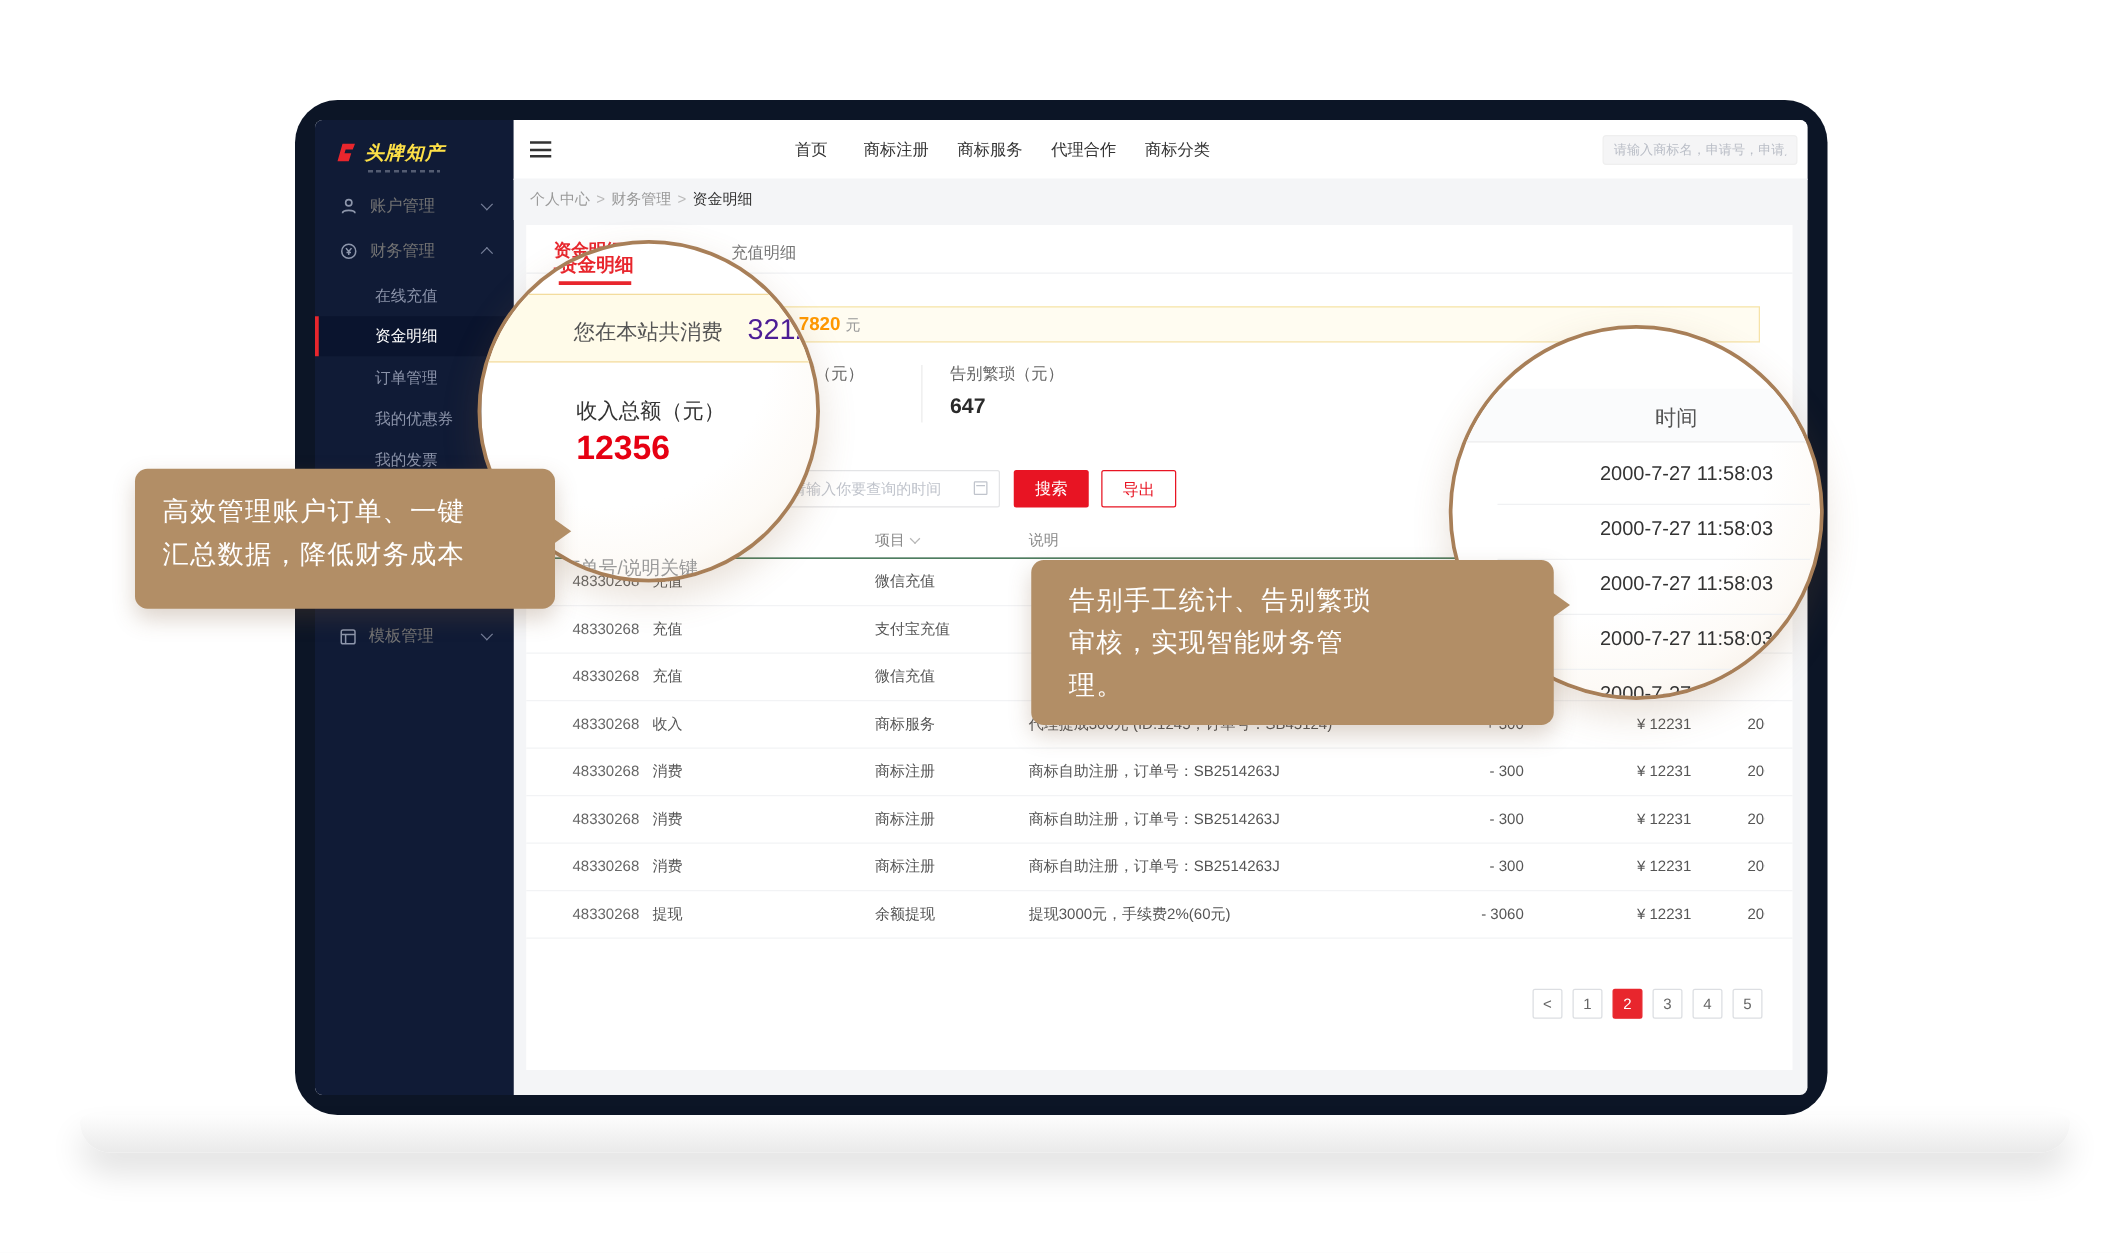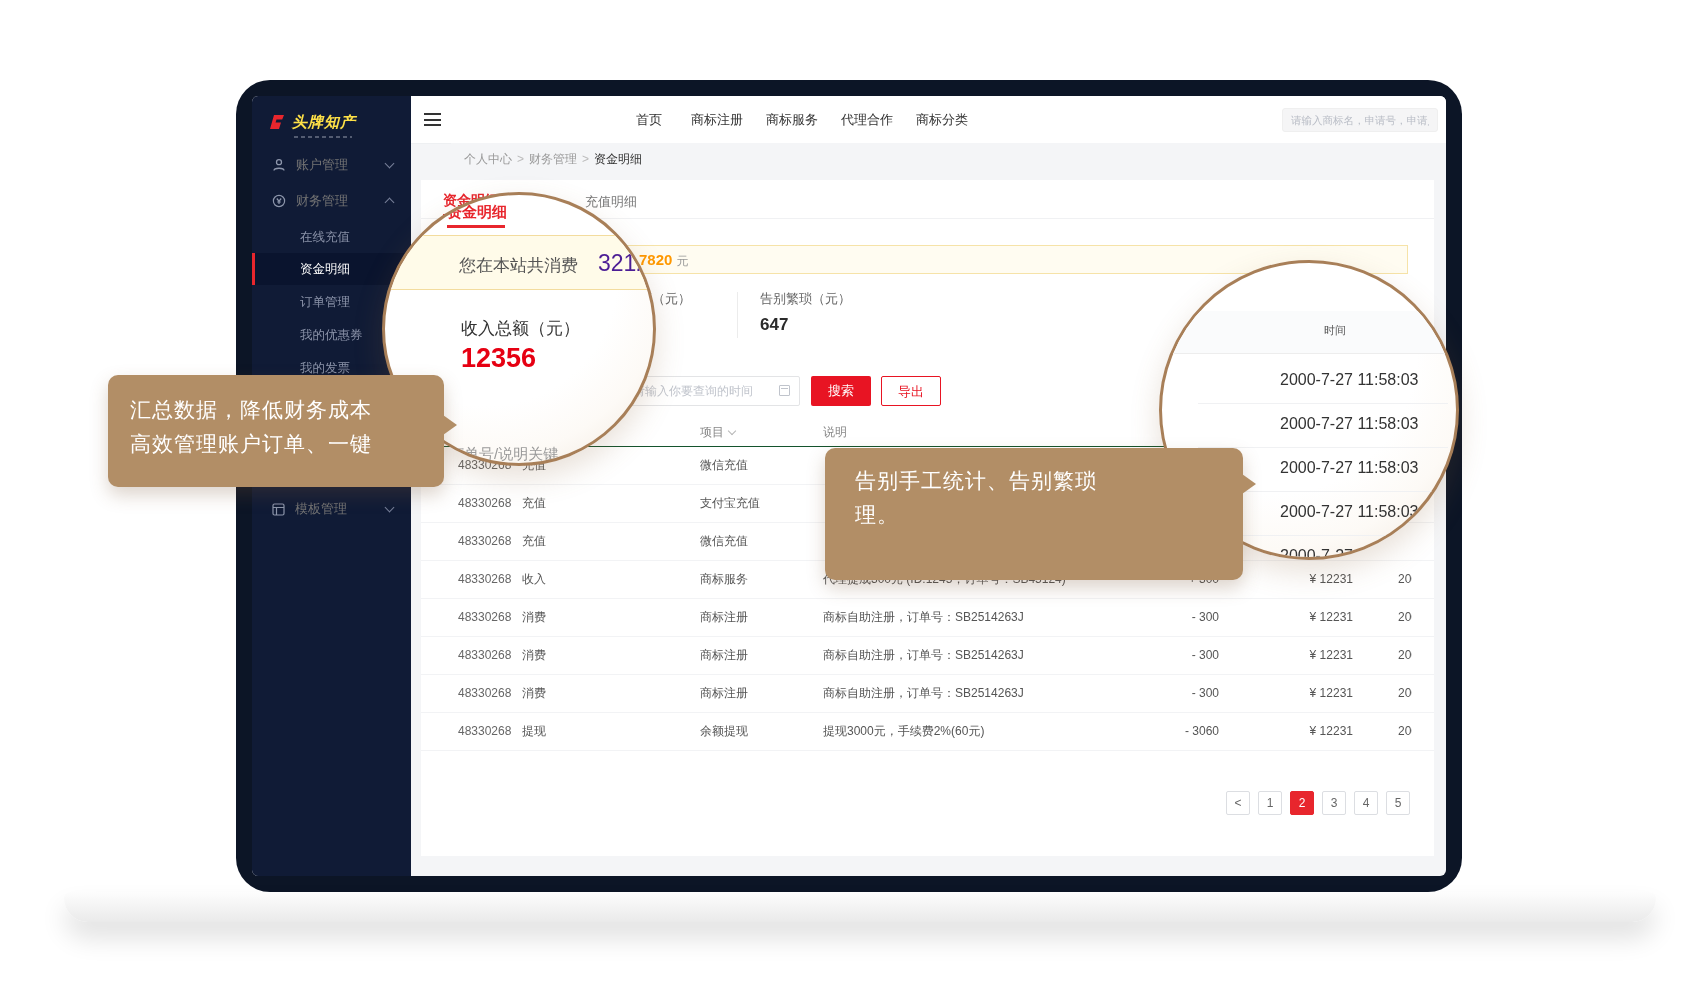--- a/index.html
+++ b/index.html
@@ -27,21 +27,21 @@
   .side-sub.active{background:#0a142e;color:#fff;border-left:3px solid #e8262d;padding-left:45px;}
   
   .topnav{position:absolute;left:159px;top:0;width:1035px;height:47px;background:#fff;border-bottom:1px solid #eef0f2;}
   .burger{position:absolute;left:13px;top:17px;width:17px;height:13px;cursor:pointer;}
   .burger i{display:block;height:2px;background:#333;margin-bottom:3.5px;}
   .nav-item{position:absolute;top:0;height:47px;line-height:47px;font-size:13px;color:#333;cursor:pointer;}
   .nav-search{position:absolute;right:8px;top:12px;width:156px;height:24px;background:#f5f5f6;border:1px solid #efefef;
               border-radius:3px;font-size:10.5px;color:#b9bdc6;padding:0 8px;box-sizing:border-box;}
   .nav-search::placeholder{color:#b9bdc6;}
   .crumbbar{position:absolute;left:159px;top:47px;width:1035px;height:33px;background:#f4f5f7;
-            line-height:33px;font-size:12px;color:#999;padding-left:13px;box-sizing:border-box;margin-left:40px;}
+            line-height:33px;font-size:12px;color:#999;padding-left:13px;box-sizing:border-box;}
   .crumb-cur{color:#333;}
   .crumb-sep{margin:0 5px;color:#bbb;}
   
   .card{position:absolute;left:169px;top:84px;width:1013px;height:676px;background:#fff;}
   .tab{position:absolute;top:12px;font-size:14px;}
   .tab.on{left:22px;color:#e8262d;font-weight:bold;}
   .tab.on::after{content:"";position:absolute;left:0;top:22px;width:56px;height:3px;background:#e8262d;}
   .tab.off{left:164px;color:#777;font-size:13px;top:13px;}
   .tabline{position:absolute;left:0;top:38px;width:100%;height:1px;background:#f0f1f3;}
   .banner{position:absolute;left:22px;top:65px;width:965px;height:29px;background:#fffcf1;border:1px solid #f6e3a8;box-sizing:border-box;}
@@ -87,21 +87,21 @@
   .circle2{left:1159px;top:260px;width:300px;height:300px;}
   .m-tab{position:absolute;left:62px;top:8px;font-size:15px;font-weight:bold;color:#e8262d;}
   .m-tab::after{content:"";position:absolute;left:0;top:22px;width:58px;height:3px;background:#e8262d;}
   .m-banner{position:absolute;left:0;top:40px;width:100%;height:53px;background:#fffbe9;border-top:1px solid #f3dc9e;border-bottom:1px solid #f3dc9e;}
   .m-banner-text{position:absolute;left:74px;top:14px;font-size:17px;color:#555;white-space:nowrap;}
   .m-banner-amt{font-size:23px;font-weight:normal;color:#4c1d95;margin-left:20px;}
   .m-stat-label{position:absolute;left:76px;top:122px;font-size:17px;color:#333;}
   .m-stat-value{position:absolute;left:76px;top:148px;font-size:27px;font-weight:bold;color:#e60012;}
   .m-thead{position:absolute;left:64px;top:250px;font-size:15px;color:#999;white-space:nowrap;}
   .m2-band{position:absolute;left:0;top:48px;width:100%;height:42px;background:#fafbfc;border-bottom:1px solid #ededed;}
-  .m2-title{position:absolute;left:162px;top:12px;font-size:11px;color:#555;}
+  .m2-title{position:absolute;left:162px;top:12px;font-size:17px;color:#555;}
   .m2-row{position:absolute;left:118px;font-size:16px;color:#333;white-space:nowrap;}
   .m2-line{position:absolute;left:36px;width:250px;height:1px;background:#f0f1f3;}
   
   .callout{position:absolute;background:#b28e66;border-radius:10px;z-index:50;color:#fff;box-shadow:0 8px 18px rgba(120,85,50,.25);}
   .callout .arrow{position:absolute;right:-13px;width:0;height:0;border-top:10px solid transparent;border-bottom:10px solid transparent;border-left:14px solid #b28e66;}
   .co-line{display:block;font-size:21px;line-height:34px;letter-spacing:1px;}
   .callout1{left:108px;top:375px;width:336px;height:112px;padding:18px 0 0 22px;box-sizing:border-box;}
   .callout1 .arrow{top:40px;}
   .callout2{left:825px;top:448px;width:418px;height:132px;padding:16px 0 12px 30px;box-sizing:border-box;}
   .callout2 .arrow{top:26px;}
@@ -330,23 +330,24 @@
     <span class="m2-row" style="top:152px">2000-7-27 11:58:03</span>
     <div class="m2-line" style="top:184px"></div>
     <span class="m2-row" style="top:196px">2000-7-27 11:58:03</span>
     <div class="m2-line" style="top:228px"></div>
     <span class="m2-row" style="top:240px">2000-7-27 11:58:03</span>
     <div class="m2-line" style="top:272px"></div>
     <span class="m2-row" style="top:284px">2000-7-27 11:58:03</span>
   </div>
 
   <div class="callout callout1">
+    <span class="co-line">高效管理账户订单、一键</span>
     <span class="co-line">汇总数据，降低财务成本</span>
-    <span class="co-line">高效管理账户订单、一键</span>
     <span class="arrow"></span>
   </div>
   <div class="callout callout2">
     <span class="co-line">告别手工统计、告别繁琐</span>
+    <span class="co-line">审核，实现智能财务管</span>
     <span class="co-line">理。</span>
     <span class="arrow"></span>
   </div>
 
 </div>
 
 </body></html>

